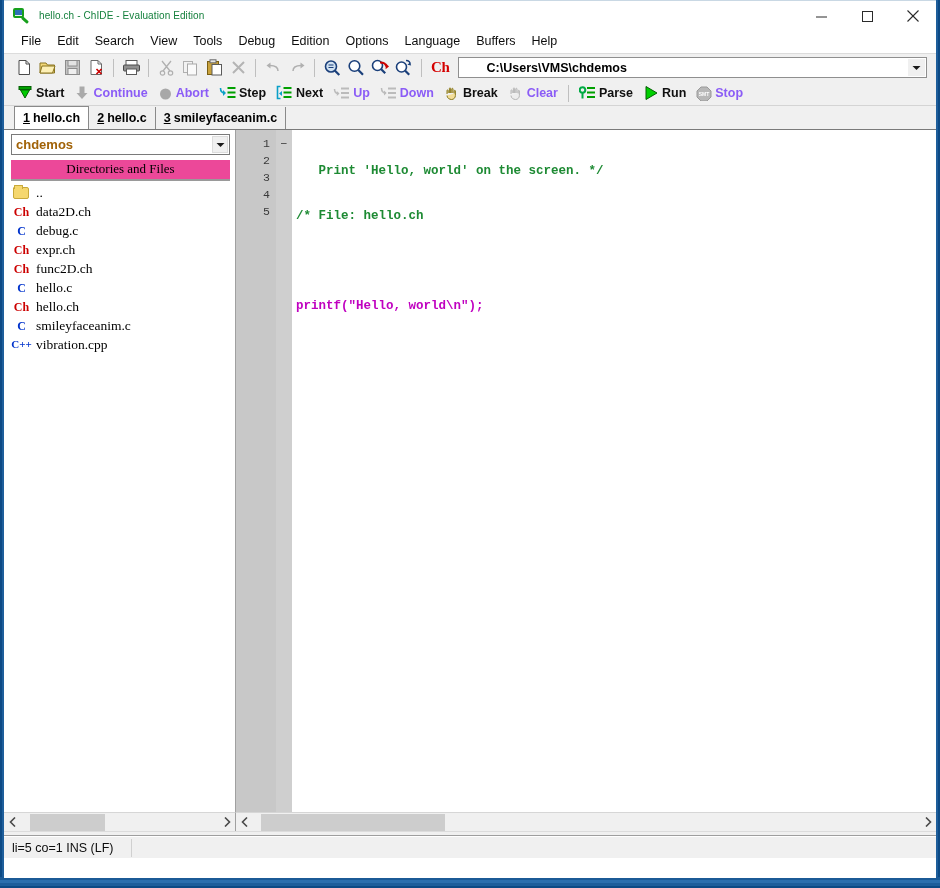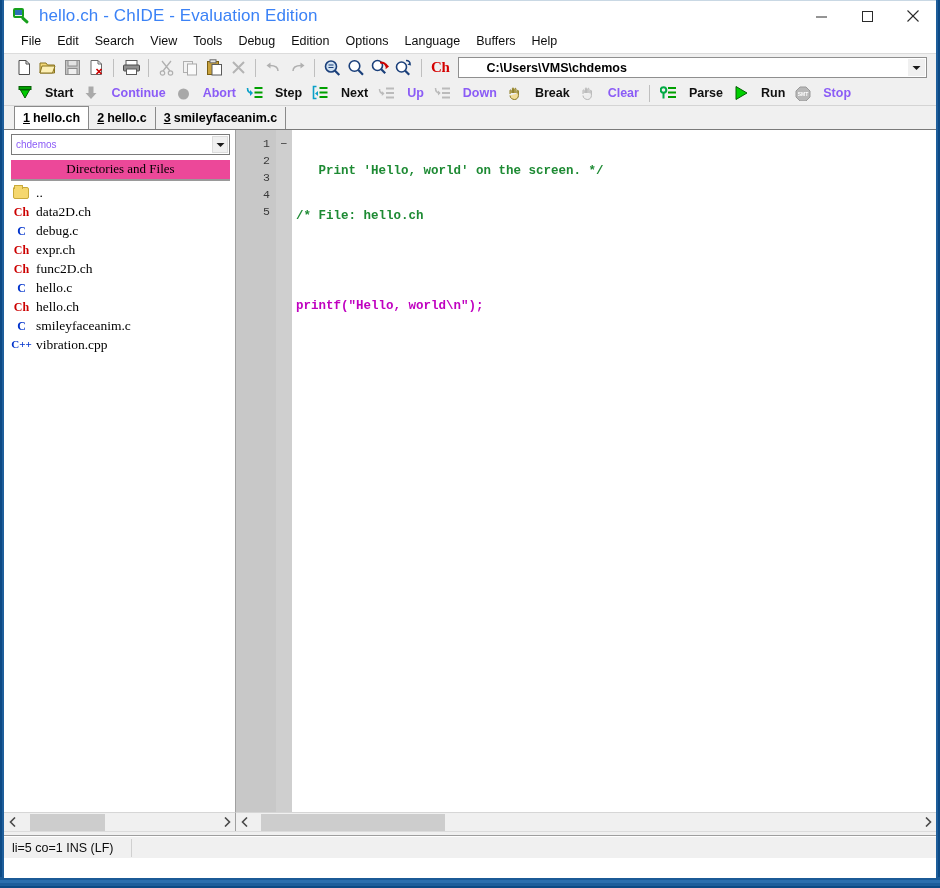--- a/index.html
+++ b/index.html
@@ -84,22 +84,22 @@
   }
   .app-icon .handle {
     position: absolute; left: 9px; top: 9px;
     width: 8px; height: 3px;
     background: #17a01c;
     transform: rotate(42deg);
     transform-origin: left center;
     border-radius: 1px;
   }
   .title-text {
-    font-size: 17px;
-    color: #3b82f6;
+    font-size: 10px;
+    color: #15803d;
     letter-spacing: 0.1px;
     white-space: nowrap;
   }
   .win-buttons {
     position: absolute;
     right: 0; top: 0;
     height: 30px;
     display: flex;
   }
   .win-btn {
@@ -196,21 +196,21 @@
   }
   .dbg-btn {
     display: flex;
     align-items: center;
     height: 22px;
     padding: 0 5px;
     font-size: 12.5px;
     font-weight: bold;
     color: #101010;
     white-space: nowrap;
-    gap: 12px;
+    gap: 3px;
   }
   .dbg-btn.disabled { color: #8b5cf6; }
   .dbg-sep {
     width: 1px; height: 17px;
     background: #bfbfbf;
     margin: 0 5px;
   }
 
   
   .tabbar {
@@ -261,24 +261,24 @@
   .dir-combo {
     margin: 4px 5px 2px 7px;
     height: 21px;
     background: #ffffff;
     border: 1px solid #7a7a7a;
     display: flex;
     align-items: center;
     position: relative;
   }
   .dir-combo .val {
-    font-size: 10px;
-    font-weight: normal;
+    font-size: 13px;
+    font-weight: bold;
     padding-left: 4px;
-    color: #8b5cf6;
+    color: #a16207;
   }
   .dir-combo .combo-arrow {
     right: 1px; top: 1px;
     width: 16px; height: 17px;
     background: #f0f0f0;
     border: 1px solid #dcdcdc;
   }
   .dir-header {
     margin: 3px 5px 0 7px;
     font-family: "Liberation Serif", serif;

